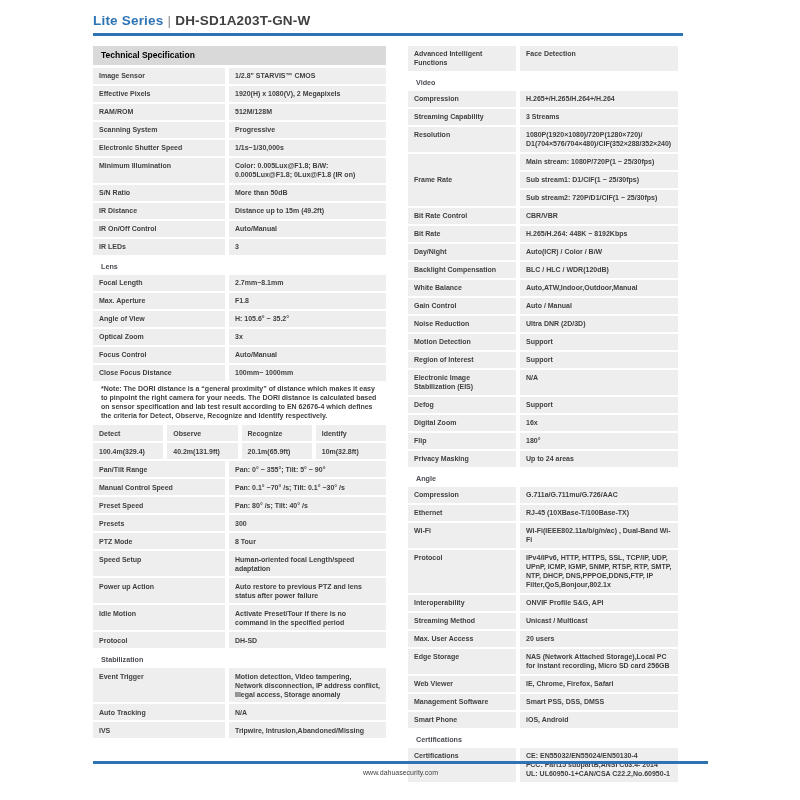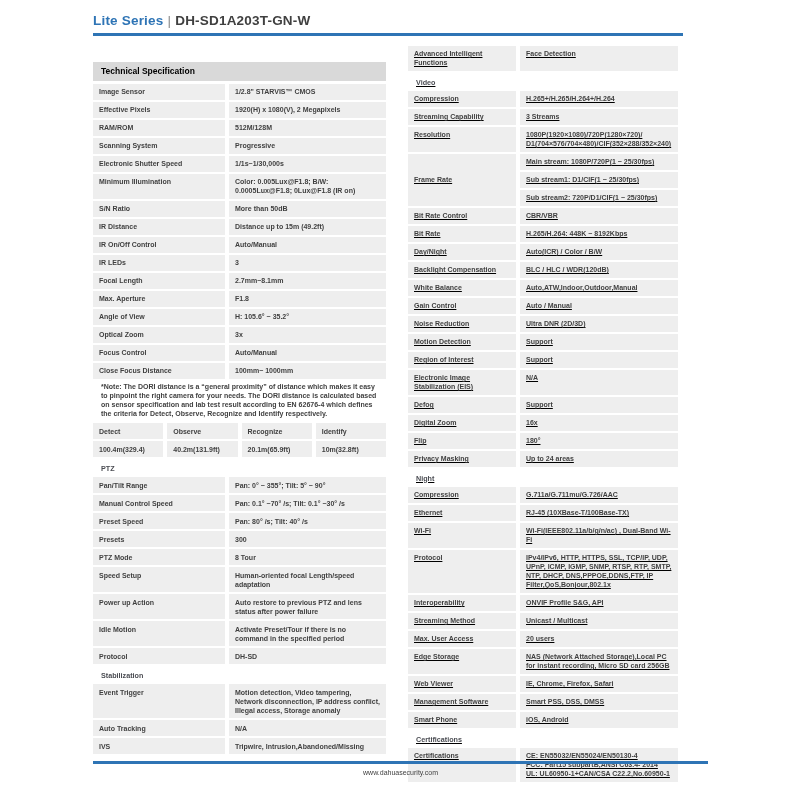--- a/index.html
+++ b/index.html
@@ -7,22 +7,22 @@
   body { font-family: "Liberation Sans", sans-serif; }
   .page { position: relative; width: 800px; height: 800px; overflow: hidden; background: #ffffff; }
 
   .header { padding: 13px 117px 0 93px; }
   .title-line { font-size: 13.5px; font-weight: 700; color: #404040; letter-spacing: .2px; }
   .series { color: #2e74b5; }
   .sep { color: #8a8a8a; font-weight: 400; margin: 0 4px; }
   .rule { height: 2.5px; background: #2e74b5; margin-top: 5px; }
 
   .columns { display: flex; gap: 22px; padding: 10px 92px 0 93px; align-items: flex-start; }
-  .col-left  { flex: 0 0 293px; max-width: 293px; margin-top: 16px; }
-  .col-right { flex: 0 0 270px; max-width: 270px; text-decoration: underline; }
+  .col-left  { flex: 0 0 293px; max-width: 293px; }
+  .col-right { flex: 0 0 270px; max-width: 270px; }
 
   .ts-bar { background: #d9d9d9; color: #000000; font-size: 8.5px; font-weight: 700;
             padding: 4.5px 8px; margin-bottom: 3px; }
 
   .section-title { font-size: 7.2px; font-weight: 700; color: #4a4c52; padding: 5px 8px 4px; }
   .section-note  { font-size: 7px; line-height: 9.2px; font-weight: 600; color: #3f3f3f;
                    padding: 1px 8px 5px; }
 
   .spec-row { display: flex; gap: 4px; margin-bottom: 2px; }
   .cell { background: #eeeeee; color: #3f3f3f; font-size: 7px; line-height: 9px;
@@ -92,20 +92,21 @@
             <div class="cell value">Distance up to 15m (49.2ft)</div>
           </div>
           <div class="spec-row">
             <div class="cell label">IR On/Off Control</div>
             <div class="cell value">Auto/Manual</div>
           </div>
           <div class="spec-row">
             <div class="cell label">IR LEDs</div>
             <div class="cell value">3</div>
           </div>
+          <div class="section-title">Lens</div>
           <div class="spec-row">
             <div class="cell label">Focal Length</div>
             <div class="cell value">2.7mm~8.1mm</div>
           </div>
           <div class="spec-row">
             <div class="cell label">Max. Aperture</div>
             <div class="cell value">F1.8</div>
           </div>
           <div class="spec-row">
             <div class="cell label">Angle of View</div>
@@ -131,21 +132,20 @@
               <div class="cell gcell">Recognize</div>
               <div class="cell gcell">Identify</div>
             </div>
             <div class="dori-row">
               <div class="cell gcell">100.4m(329.4)</div>
               <div class="cell gcell">40.2m(131.9ft)</div>
               <div class="cell gcell">20.1m(65.9ft)</div>
               <div class="cell gcell">10m(32.8ft)</div>
             </div>
           </div>
-          <div class="section-title">PTZ</div>
           <div class="spec-row">
             <div class="cell label">Pan/Tilt Range</div>
             <div class="cell value">Pan: 0° ~ 355°; Tilt: 5° ~ 90°</div>
           </div>
           <div class="spec-row">
             <div class="cell label">Manual Control Speed</div>
             <div class="cell value">Pan: 0.1° ~70° /s; Tilt: 0.1° ~30° /s</div>
           </div>
           <div class="spec-row">
             <div class="cell label">Preset Speed</div>
@@ -266,21 +266,21 @@
             <div class="cell value">16x</div>
           </div>
           <div class="spec-row">
             <div class="cell label">Flip</div>
             <div class="cell value">180°</div>
           </div>
           <div class="spec-row">
             <div class="cell label">Privacy Masking</div>
             <div class="cell value">Up to 24 areas</div>
           </div>
-          <div class="section-title">Night</div>
+          <div class="section-title">Angle</div>
           <div class="spec-row">
             <div class="cell label">Compression</div>
             <div class="cell value">G.711a/G.711mu/G.726/AAC</div>
           </div>
           <div class="spec-row">
             <div class="cell label">Ethernet</div>
             <div class="cell value">RJ-45 (10XBase-T/100Base-TX)</div>
           </div>
           <div class="spec-row">
             <div class="cell label">Wi-Fi</div>

